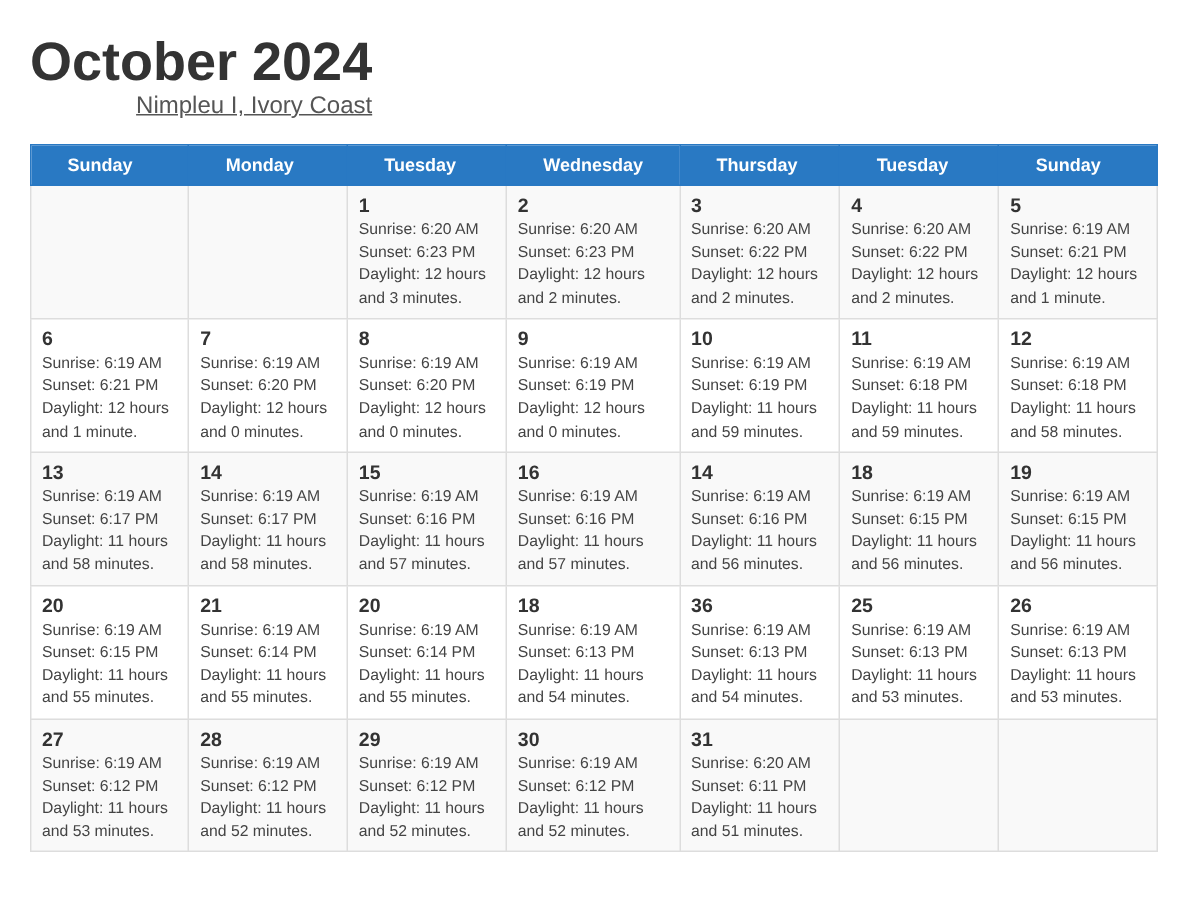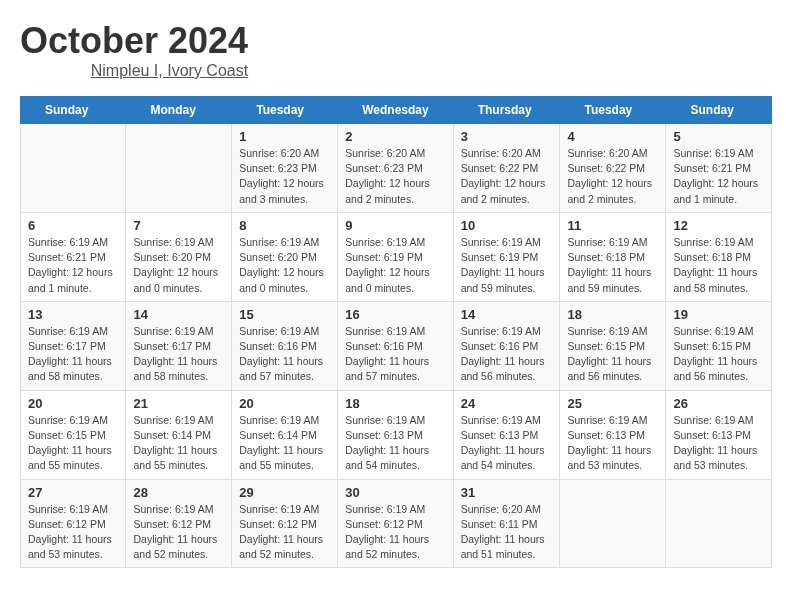--- a/index.html
+++ b/index.html
@@ -256,21 +256,21 @@
 Sunset: 6:14 PM
 Daylight: 11 hours and 55 minutes.</div>
         </td>
         <td>
           <span class="day-num">18</span>
           <div class="day-detail" style="white-space: pre-line;">Sunrise: 6:19 AM
 Sunset: 6:13 PM
 Daylight: 11 hours and 54 minutes.</div>
         </td>
         <td>
-          <span class="day-num">24</span>
+          <span class="day-num">36</span>
           <div class="day-detail" style="white-space: pre-line;">Sunrise: 6:19 AM
 Sunset: 6:13 PM
 Daylight: 11 hours and 54 minutes.</div>
         </td>
         <td>
           <span class="day-num">25</span>
           <div class="day-detail" style="white-space: pre-line;">Sunrise: 6:19 AM
 Sunset: 6:13 PM
 Daylight: 11 hours and 53 minutes.</div>
         </td>

